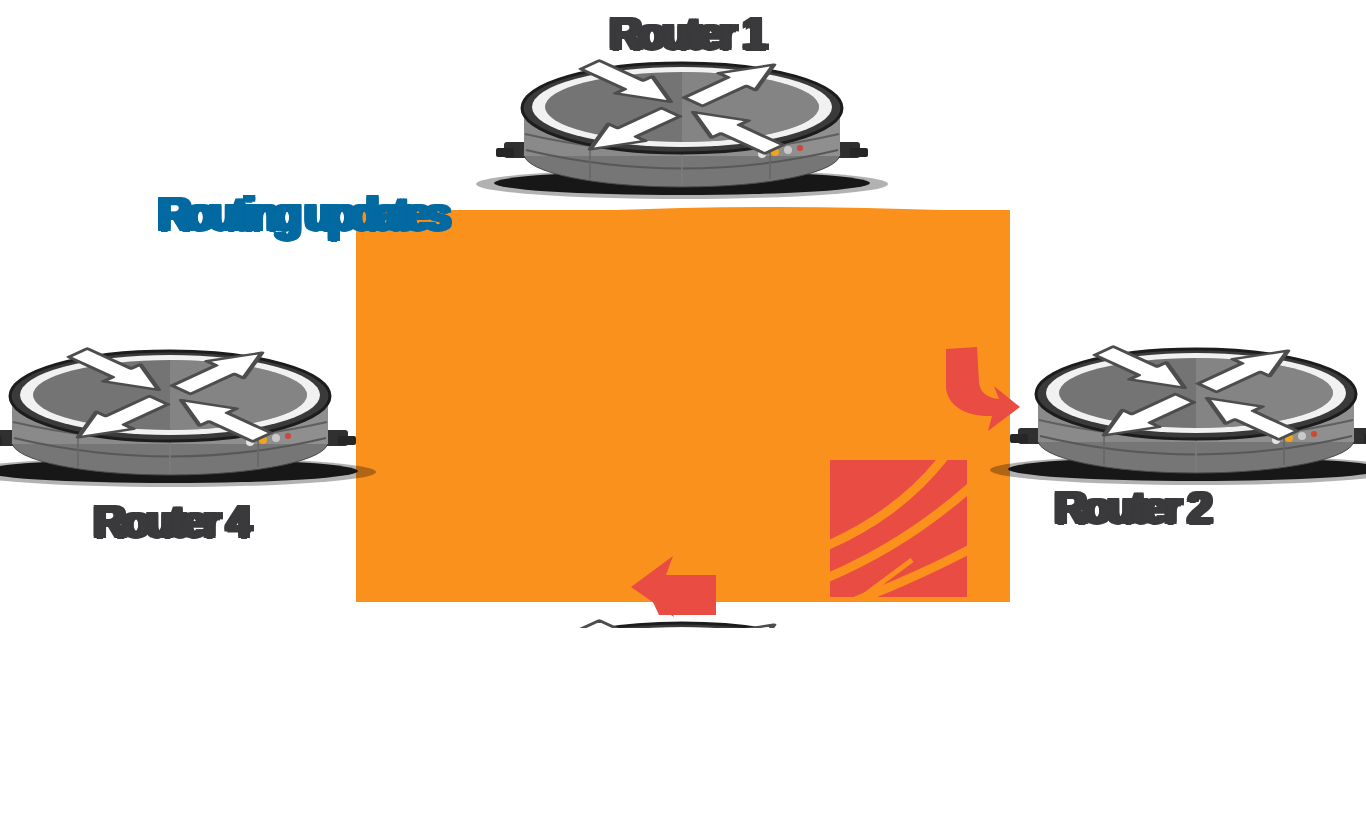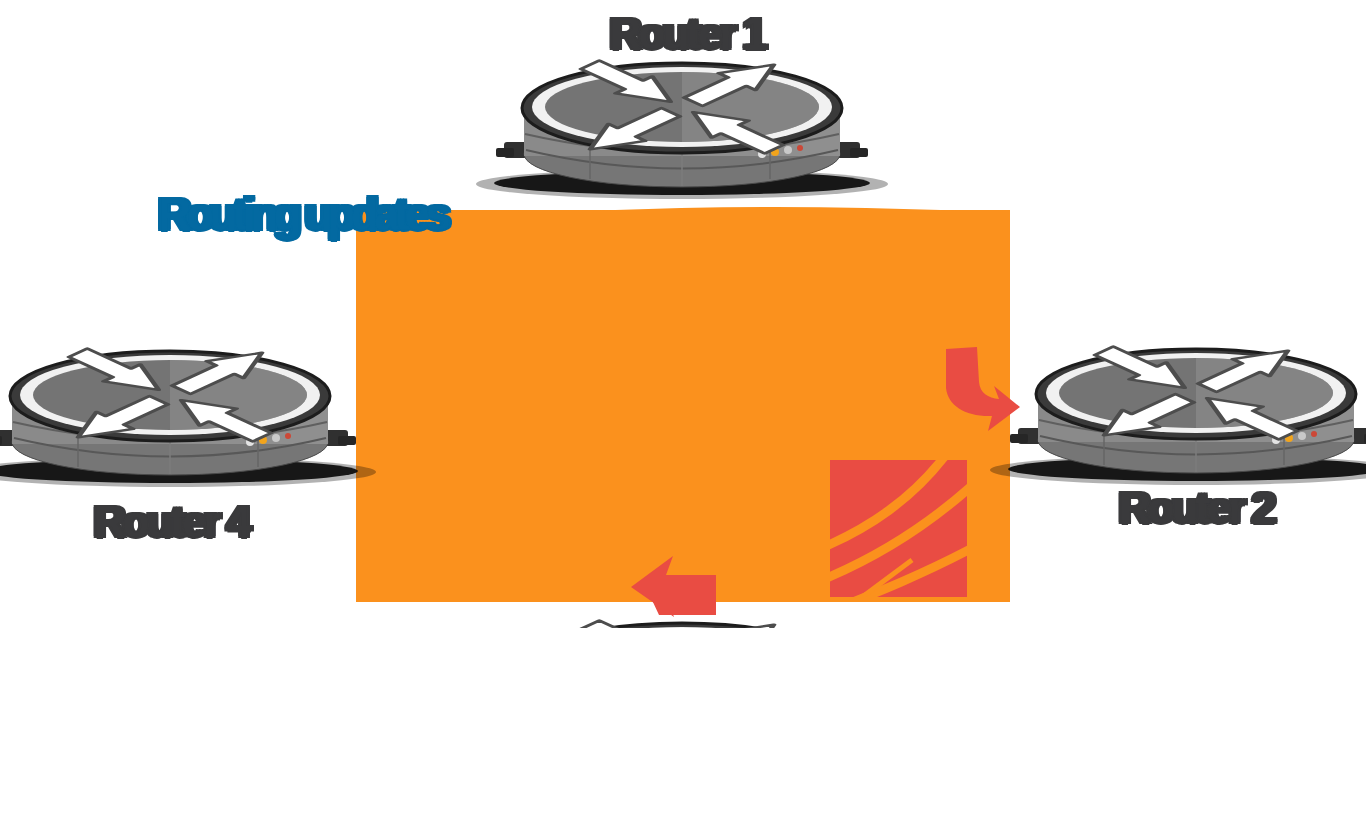--- a/index.html
+++ b/index.html
@@ -16,21 +16,21 @@
   .node-label{
     position:absolute;transform:translateX(-50%);
     font-size:44px;font-weight:bold;line-height:1;white-space:nowrap;
     color:#3a3a3c;letter-spacing:-3px;
     text-shadow:1.5px 0 0 currentColor,-1.5px 0 0 currentColor,
                 0 1.5px 0 currentColor,0 -1.5px 0 currentColor,
                 3px 1px 0 currentColor,-3px 1px 0 currentColor,
                 3px -1px 0 currentColor,-3px -1px 0 currentColor;
   }
   .label-r1{left:687px;top:12px;}
-  .label-r2{left:1196px;top:486px;}
+  .label-r2{left:1132px;top:486px;}
   .label-r3{left:683px;top:770px;}
   .label-r4{left:171px;top:484px;margin-top:16px;}
   .flow-label{
     position:absolute;left:158px;top:191px;
     font-size:46px;font-weight:bold;line-height:1;white-space:nowrap;
     color:#0369a1;letter-spacing:-5px;
     text-shadow:1.5px 0 0 currentColor,-1.5px 0 0 currentColor,
                 0 1.5px 0 currentColor,0 -1.5px 0 currentColor,
                 3px 1px 0 currentColor,-3px 1px 0 currentColor,
                 3px -1px 0 currentColor,-3px -1px 0 currentColor;

